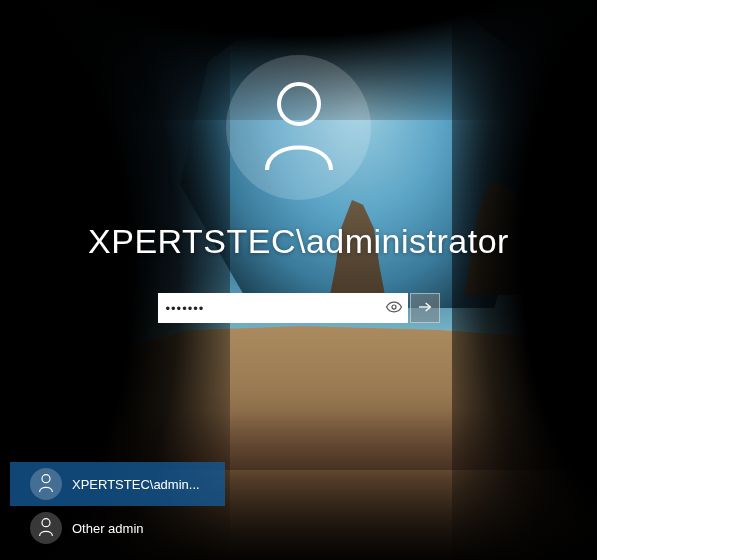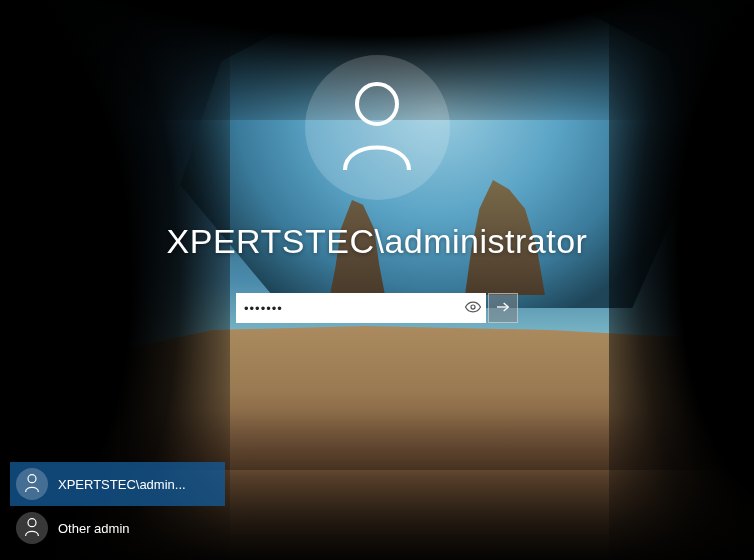--- a/index.html
+++ b/index.html
@@ -8,21 +8,21 @@
       box-sizing: border-box;
     }
     html, body {
       width: 754px;
       height: 560px;
       overflow: hidden;
       font-family: "Segoe UI Light", "Segoe UI", Arial, sans-serif;
     }
     .screen {
       position: relative;
-      width: 754px;
+      width: 597px;
       height: 560px;
       background: linear-gradient(to bottom, #1a3a4a 0%, #2a5a7a 30%, #4a8aaa 50%, #7ab5c5 60%, #c9a876 75%, #8a6543 85%, #3a2a1a 100%);
     }
     
     .bg-layer {
       position: absolute;
       inset: 0;
     }
     .sky {
       position: absolute;
@@ -176,21 +176,21 @@
     .user-list {
       position: absolute;
       left: 10px;
       bottom: 10px;
       width: 215px;
     }
     .user-item {
       display: flex;
       align-items: center;
       height: 44px;
-      padding: 0 6px;
+      padding: 0 20px;
       cursor: pointer;
       color: #fff;
       font-size: 13px;
     }
     .user-item.selected {
       background: rgba(20,90,150,0.78);
     }
     .user-item .avatar-small {
       width: 32px;
       height: 32px;

